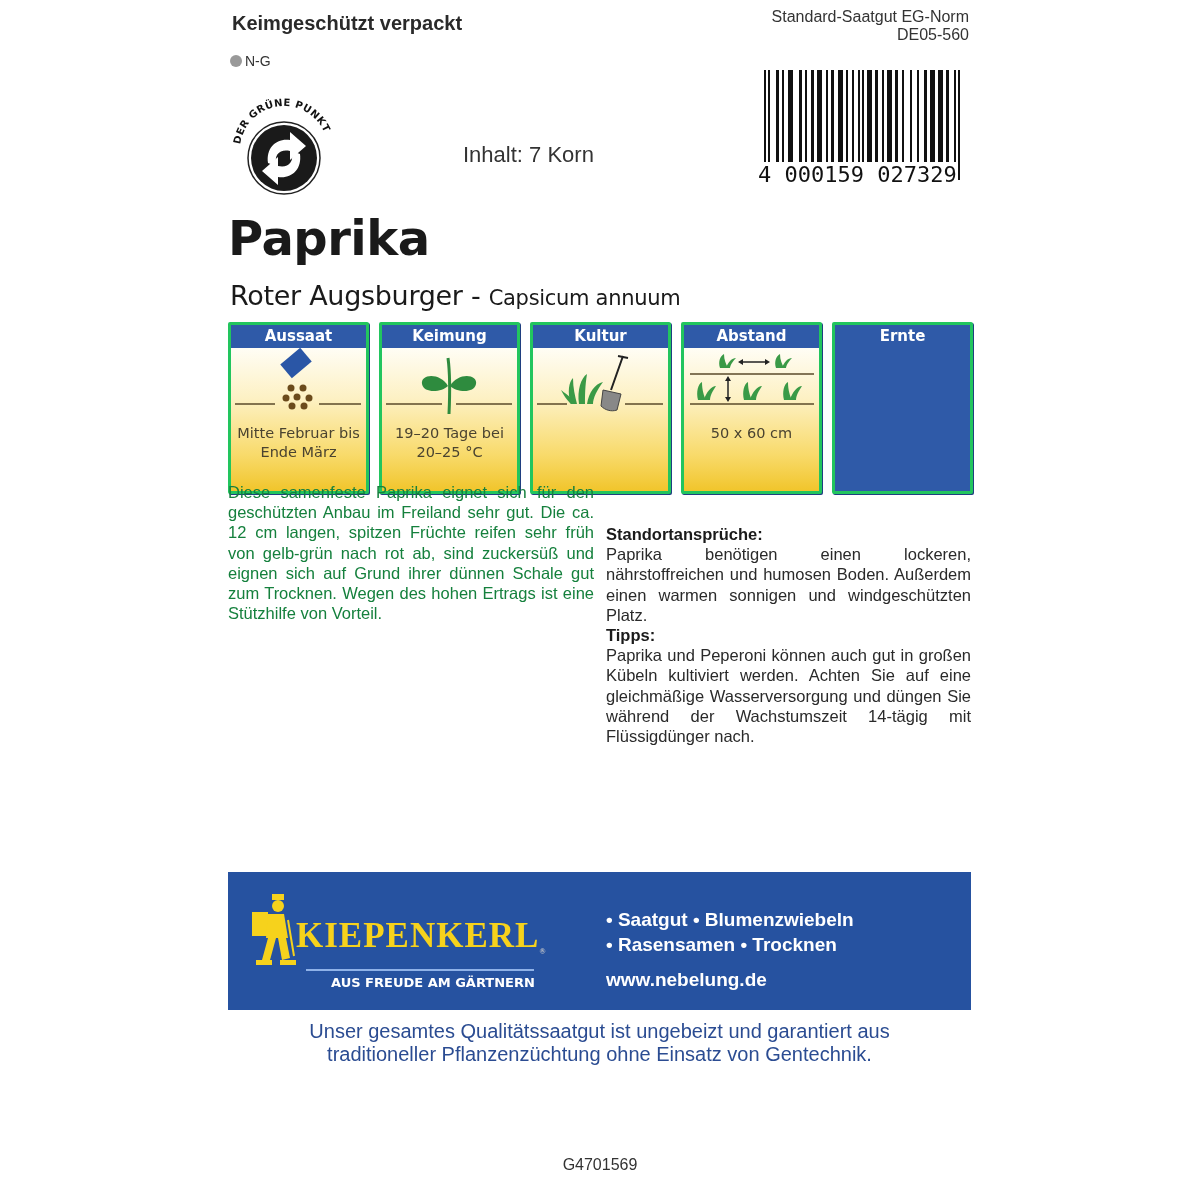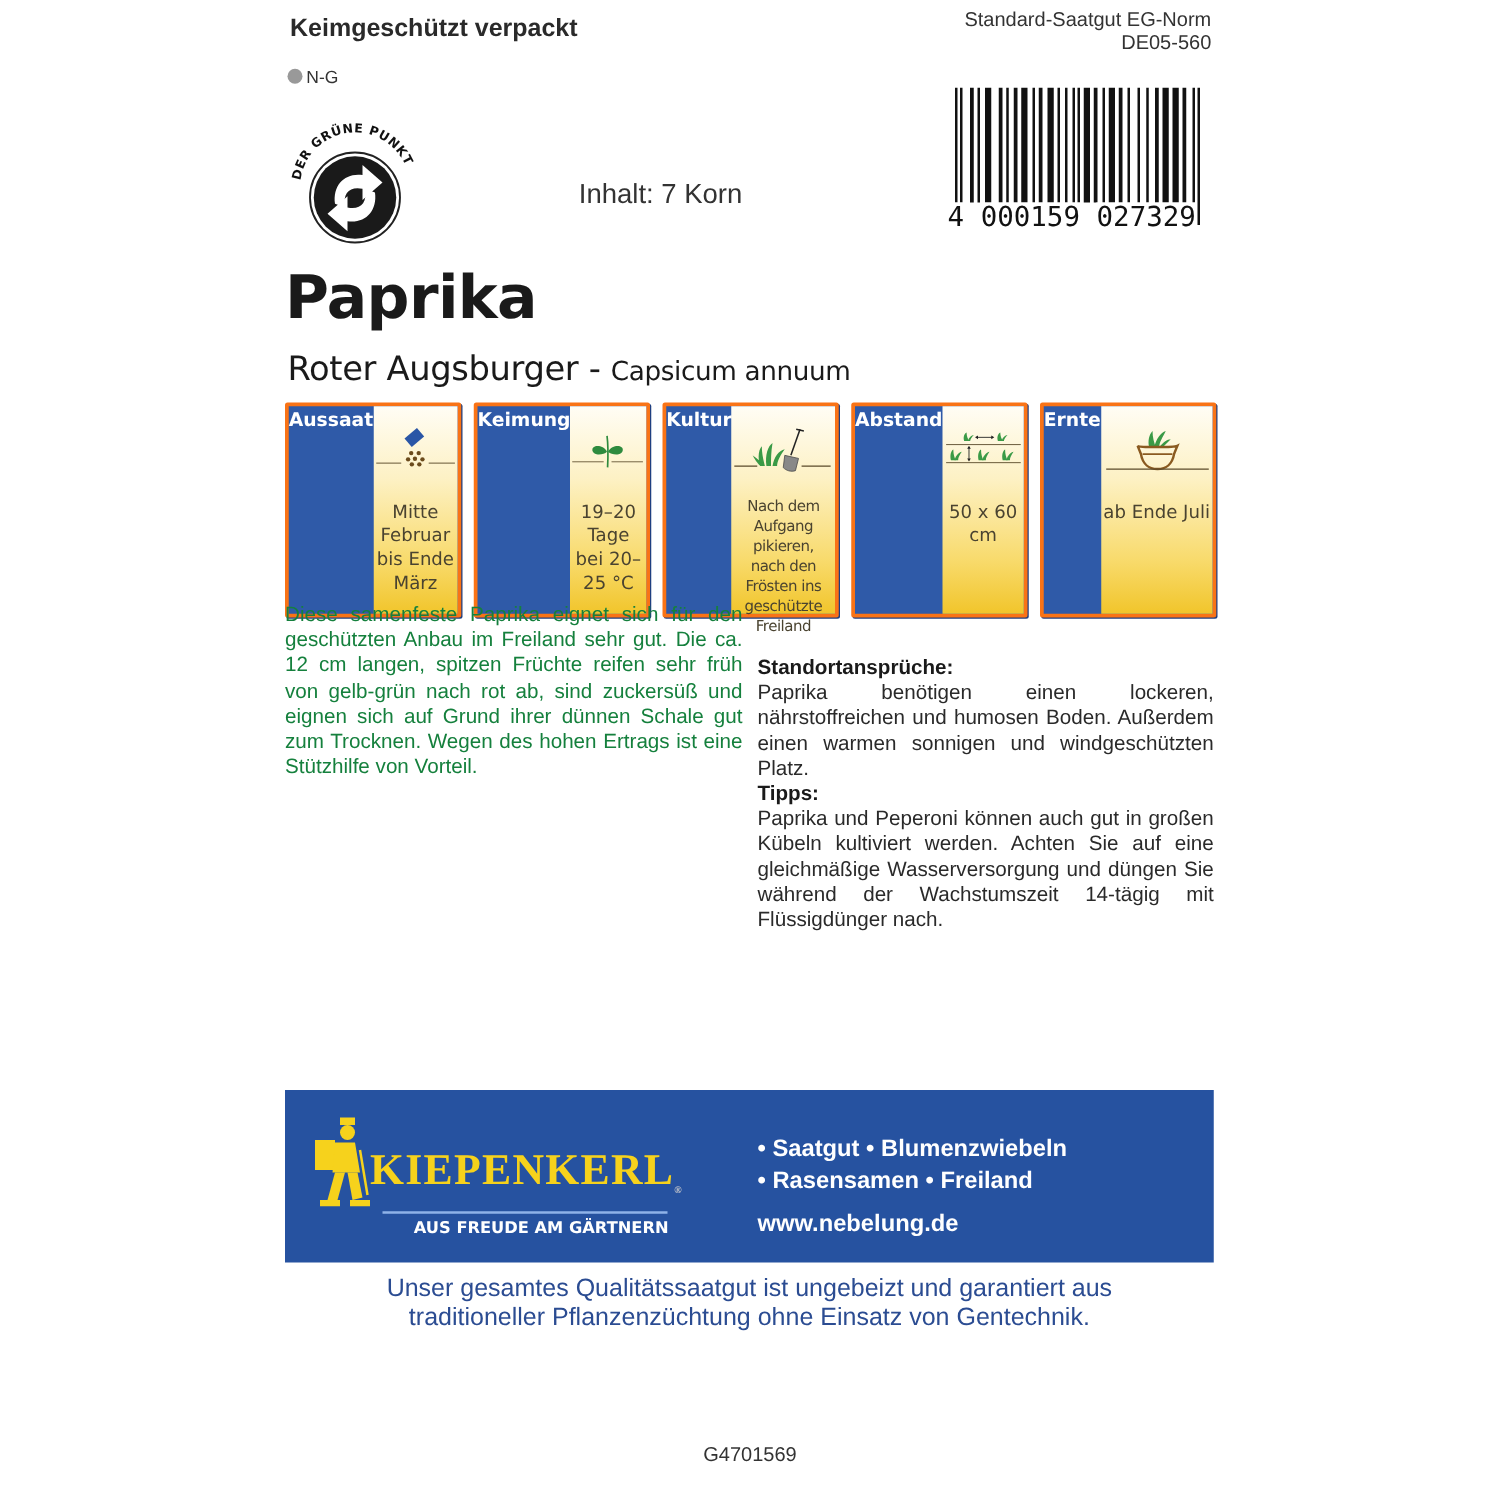--- a/index.html
+++ b/index.html
@@ -18,21 +18,21 @@
     .barcode { left: 758px; top: 70px; width: 210px; height: 120px; }
     .barcode-bars { position: absolute; left: 6px; top: 0; height: 110px; width: 200px; display: flex; align-items: stretch; }
     .barcode-num { position: absolute; left: 0; top: 92px; font-family: "DejaVu Sans Mono", monospace; font-size: 22px; color: #111; background: #fff; letter-spacing: 0px; }
     .barcode-num span { background: #fff; }
 
     .title { left: 228px; top: 210px; font-family: "DejaVu Sans", sans-serif; font-size: 48px; font-weight: bold; color: #1a1a1a; letter-spacing: -0.5px; }
     .subtitle { left: 230px; top: 280px; font-family: "DejaVu Sans", sans-serif; font-size: 27px; color: #1a1a1a; letter-spacing: -0.3px; }
     .subtitle .latin { font-size: 21px; }
 
     .panels { left: 228px; top: 322px; width: 745px; height: 172px; display: flex; gap: 10px; }
-    .panel { width: 141px; height: 172px; background: #2f5aa8; border: 3px solid #f97316; border-radius: 2px; display: flex; box-shadow: 1px 1px 0 #1f3f80; }
+    .panel { width: 141px; height: 172px; background: #2f5aa8; border: 3px solid #22c55e; border-radius: 2px; display: flex; flex-direction: column; box-shadow: 1px 1px 0 #1f3f80; }
     .panel-head { height: 23px; color: #fff; font-family: "DejaVu Sans", sans-serif; font-weight: bold; font-size: 15px; text-align: center; line-height: 23px; }
     .panel-body { flex: 1; background: linear-gradient(to bottom, #fffdf5 0%, #fdf1c4 35%, #f8da6a 75%, #f1c52b 100%); position: relative; }
     .panel-icon { position: absolute; left: 0; top: 0; width: 100%; height: 70px; }
     .panel-text { position: absolute; left: 2px; right: 2px; top: 76px; text-align: center; font-family: "DejaVu Sans", sans-serif; font-size: 14.5px; line-height: 19px; color: #4a4330; }
     .panel-text.small { font-size: 12px; line-height: 16px; top: 72px; letter-spacing: -0.4px; }
 
     .desc-left { left: 228px; top: 482px; width: 366px; font-size: 16.5px; line-height: 20.2px; color: #15803d; text-align: justify; }
     .desc-right { left: 606px; top: 524px; width: 365px; font-size: 16.5px; line-height: 20.2px; color: #2a2a2a; text-align: justify; }
     .desc-right h4 { font-size: 16.5px; font-weight: bold; color: #1a1a1a; }
     .desc-right p { margin-bottom: 0; }
@@ -168,21 +168,20 @@
           <path d="M46,56 C44,42 48,30 54,26 C52,38 52,48 52,56 Z"></path>
           <path d="M54,56 C56,44 62,36 70,34 C64,42 60,50 60,56 Z"></path>
           <path d="M42,56 C38,48 30,44 28,42 C32,50 36,54 38,56 Z"></path>
         </g>
         <line x1="90" y1="8" x2="78" y2="42" stroke="#222" stroke-width="2"></line>
         <line x1="85" y1="8" x2="95" y2="10" stroke="#222" stroke-width="2"></line>
         <path d="M70,42 L88,46 L84,62 C78,64 72,62 68,58 Z" fill="#888" stroke="#444" stroke-width="1"></path>
         <line x1="4" y1="56" x2="34" y2="56" stroke="#5a4a2a" stroke-width="1.5"></line>
         <line x1="92" y1="56" x2="130" y2="56" stroke="#5a4a2a" stroke-width="1.5"></line>
       </svg>
-      <div class="panel-text small">Nach dem Aufgang pikieren, nach den Frösten ins geschützte Freiland</div>
     </div>
   </div>
   <div class="panel">
     <div class="panel-head">Abstand</div>
     <div class="panel-body">
       <svg class="panel-icon" viewBox="0 0 135 70">
         <g fill="#3a9a46">
           <path d="M36,20 C34,14 36,8 40,6 C40,12 42,16 44,20 Z"></path>
             <path d="M42,20 C44,14 48,10 52,10 C48,14 46,18 46,20 Z"></path>
           <path d="M92,20 C90,14 92,8 96,6 C96,12 98,16 100,20 Z"></path>
@@ -199,33 +198,20 @@
         <line x1="44" y1="30" x2="44" y2="52" stroke="#222" stroke-width="1.5"></line>
         <path d="M44,28 L41,33 L47,33 Z M44,54 L41,49 L47,49 Z" fill="#222"></path>
         <line x1="6" y1="26" x2="130" y2="26" stroke="#5a4a2a" stroke-width="1.5"></line>
         <line x1="6" y1="56" x2="130" y2="56" stroke="#5a4a2a" stroke-width="1.5"></line>
       </svg>
       <div class="panel-text">50 x 60 cm</div>
     </div>
   </div>
   <div class="panel">
     <div class="panel-head">Ernte</div>
-    <div class="panel-body">
-      <svg class="panel-icon" viewBox="0 0 135 70">
-        <g fill="#3a9a46">
-          <path d="M58,32 C56,24 58,16 62,12 C62,20 64,26 66,32 Z"></path>
-          <path d="M64,32 C66,22 72,14 78,12 C74,20 70,26 70,32 Z"></path>
-          <path d="M70,32 C74,26 80,22 84,22 C80,26 76,30 74,32 Z"></path>
-        </g>
-        <path d="M44,30 C46,32 88,32 92,30 L88,40 C86,52 78,58 68,58 C58,58 50,52 48,40 Z" fill="none" stroke="#8a5a20" stroke-width="3"></path>
-        <path d="M50,40 L86,40" stroke="#8a5a20" stroke-width="2"></path>
-        <line x1="6" y1="58" x2="130" y2="58" stroke="#5a4a2a" stroke-width="1.5"></line>
-      </svg>
-      <div class="panel-text">ab Ende Juli</div>
-    </div>
   </div>
 </div>
 
 <div class="abs desc-left">Diese samenfeste Paprika eignet sich für den geschützten Anbau im Freiland sehr gut. Die ca. 12 cm langen, spitzen Früchte reifen sehr früh von gelb-grün nach rot ab, sind zuckersüß und eignen sich auf Grund ihrer dünnen Schale gut zum Trocknen. Wegen des hohen Ertrags ist eine Stützhilfe von Vorteil.</div>
 
 <div class="abs desc-right">
   <h4>Standortansprüche:</h4>
   <p>Paprika benötigen einen lockeren, nährstoffreichen und humosen Boden. Außerdem einen warmen sonnigen und windgeschützten Platz.</p>
   <h4>Tipps:</h4>
   <p>Paprika und Peperoni können auch gut in großen Kübeln kultiviert werden. Achten Sie auf eine gleichmäßige Wasserversorgung und düngen Sie während der Wachstumszeit 14-tägig mit Flüssigdünger nach.</p>
@@ -243,21 +229,21 @@
       <rect x="6" y="70" width="16" height="5"></rect>
       <rect x="30" y="70" width="16" height="5"></rect>
     </g>
     <line x1="38" y1="30" x2="44" y2="66" stroke="#f6d21c" stroke-width="2"></line>
   </svg>
   <div class="brand-name"><span>KIEPENKERL</span><span class="brand-reg">®</span></div>
   <div class="brand-line"></div>
   <div class="brand-slogan">AUS FREUDE AM GÄRTNERN</div>
   <div class="prod-lines">
     <div>• Saatgut • Blumenzwiebeln</div>
-    <div>• Rasensamen • Freiland</div>
+    <div>• Rasensamen • Trocknen</div>
   </div>
   <div class="website">www.nebelung.de</div>
 </div>
 
 <div class="abs guarantee">
   <div>Unser gesamtes Qualitätssaatgut ist ungebeizt und garantiert aus</div>
   <div>traditioneller Pflanzenzüchtung ohne Einsatz von Gentechnik.</div>
 </div>
 
 <div class="abs code">G4701569</div>

